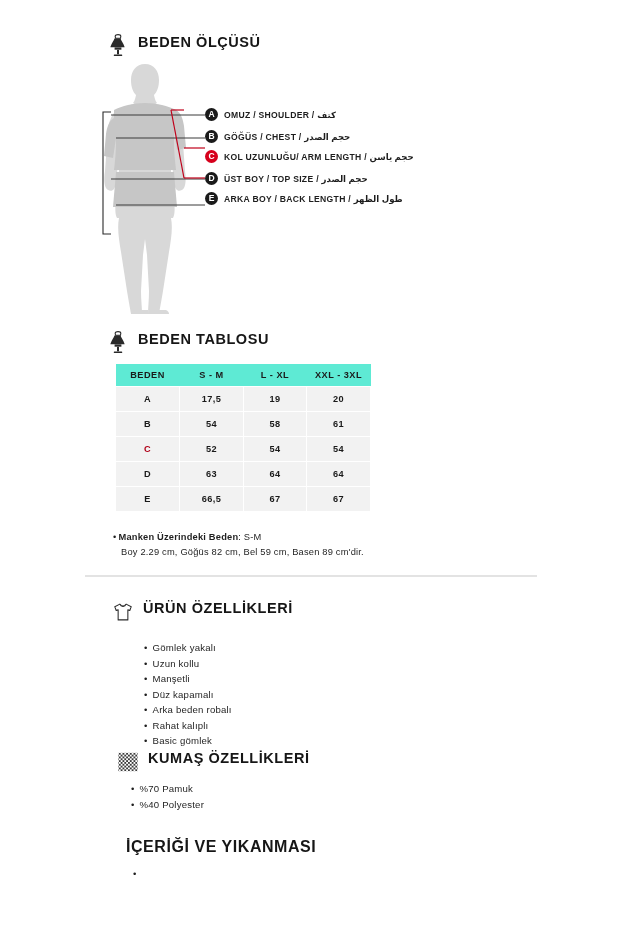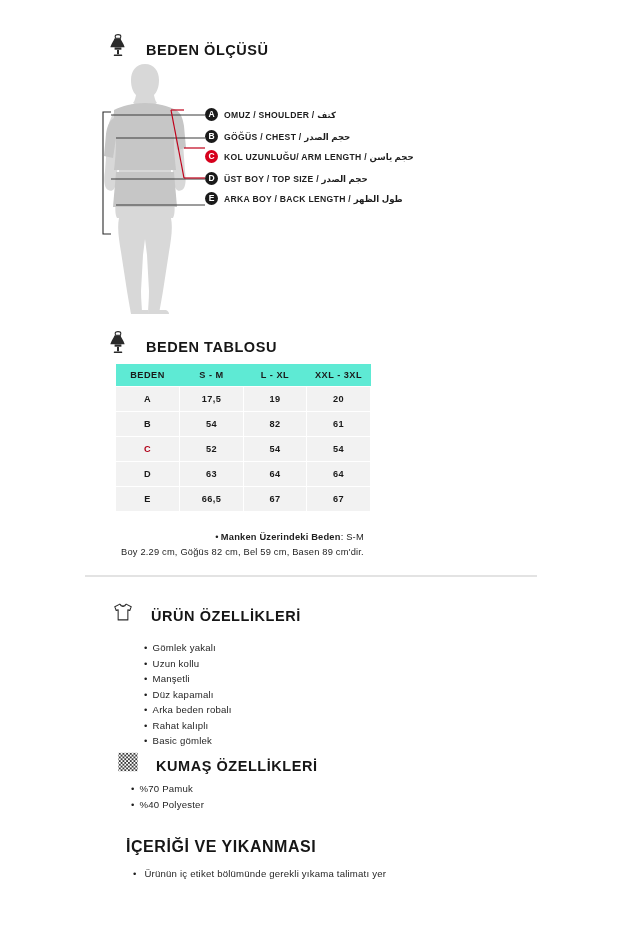--- a/index.html
+++ b/index.html
@@ -17,22 +17,22 @@
   }
   .page {
     position: absolute;
     inset: 0;
     background: #ffffff;
   }
 
   
   .section-head {
     display: flex;
-    align-items: flex-end;
-    gap: 17px;
+    align-items: flex-start;
+    gap: 9px;
   }
   .section-head .sh-icon {
     width: 22px;
     height: 24px;
     flex: 0 0 22px;
     display: block;
   }
   .section-head .sh-title {
     font-size: 14.5px;
     font-weight: bold;
@@ -123,21 +123,20 @@
   #size-table tbody td.accent-cell { color: #b00018; }
 
   #model-note {
     position: absolute;
     left: 113px;
     top: 530px;
     font-size: 9.3px;
     line-height: 15px;
     color: #1f1f1f;
     letter-spacing: 0.2px;
-    text-align: right;
   }
   #model-note .bullet { margin-right: 2px; }
   #model-note b { font-weight: bold; }
   #model-note .nd-line2 { display: block; margin-left: 8px; }
 
   
   #divider {
     position: absolute;
     left: 85px;
     top: 575px;
@@ -328,21 +327,21 @@
     <tbody>
       <tr>
         <td>A</td>
         <td>17,5</td>
         <td>19</td>
         <td>20</td>
       </tr>
       <tr>
         <td>B</td>
         <td>54</td>
-        <td>82</td>
+        <td>58</td>
         <td>61</td>
       </tr>
       <tr>
         <td class="accent-cell">C</td>
         <td>52</td>
         <td>54</td>
         <td>54</td>
       </tr>
       <tr>
         <td>D</td>
@@ -400,17 +399,16 @@
 
   <ul id="fabric-list">
     <li>%70  Pamuk</li>
     <li>%40  Polyester</li>
   </ul>
 
   <div id="care-title">İÇERİĞİ VE YIKANMASI</div>
 
   <ul id="care-list">
     <li>
-      <span>Ürünün iç etiket bölümünde gerekli yıkama talimatı yer</span>
     </li>
   </ul>
 
 </div>
 
 </body></html>

